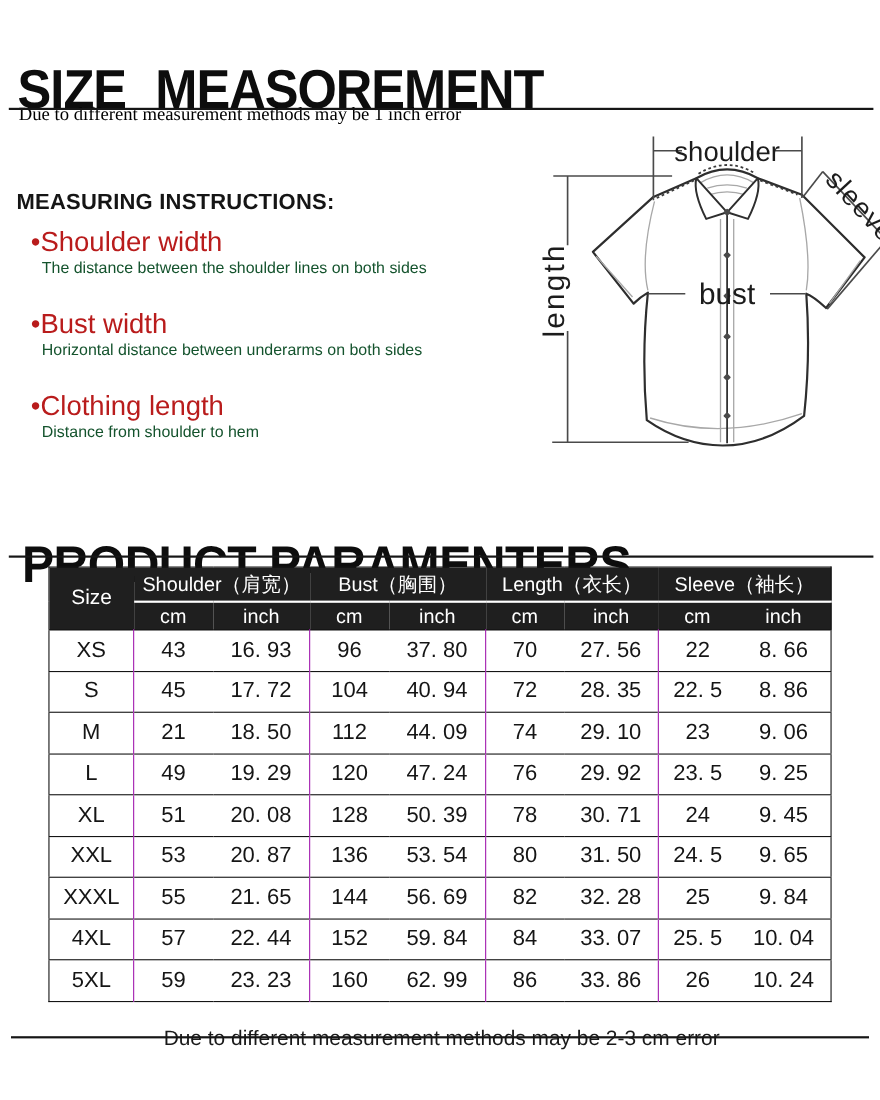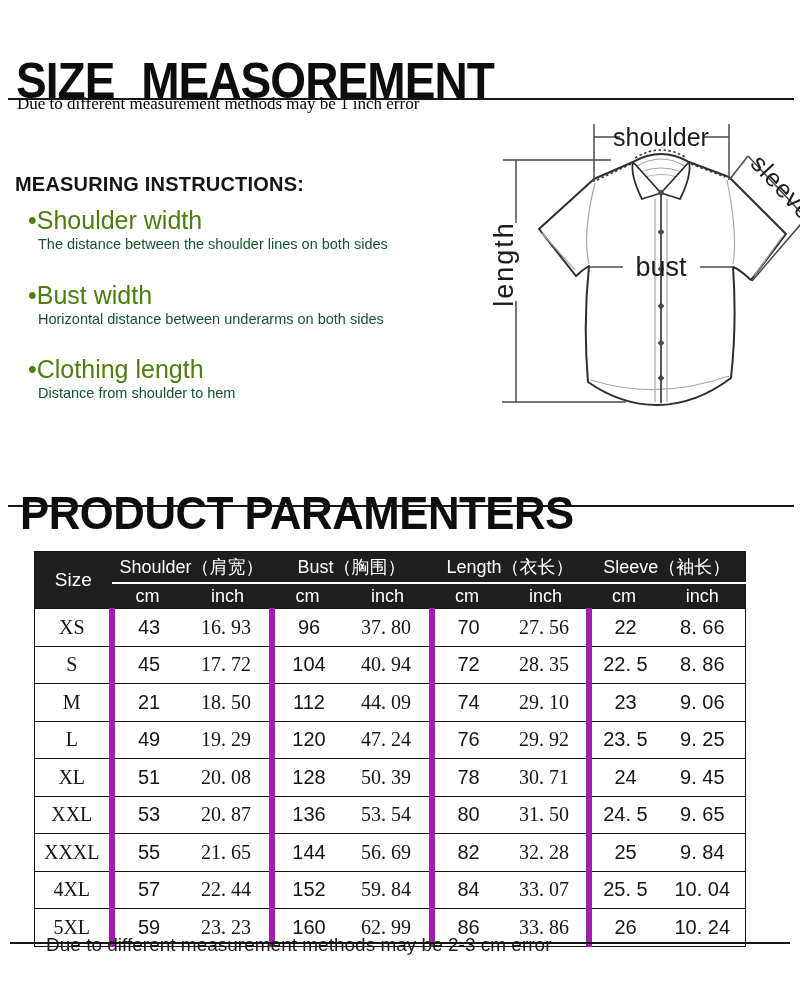--- a/index.html
+++ b/index.html
@@ -12,47 +12,47 @@
               transform:scaleX(.92);transform-origin:left top;color:#0d0d0d;}
   .subtitle{position:absolute;left:17px;top:77px;font-family:"Liberation Serif",serif;
             font-size:17px;color:#000000;}
   .rule{position:absolute;background:#161616;height:2px;}
   #rule1{left:8px;right:6px;top:98px;}
   #rule2{left:8px;right:6px;top:505px;}
   #rule3{left:10px;right:10px;top:942px;height:2px;}
 
   
   .mi-heading{position:absolute;left:15px;top:156px;font-size:20px;font-weight:700;letter-spacing:.2px;}
-  .mi-label{position:absolute;left:28px;font-size:25px;font-weight:400;color:#4d7c0f;white-space:nowrap;}
+  .mi-label{position:absolute;left:28px;font-size:25px;font-weight:400;color:#b91c1c;white-space:nowrap;}
   .mi-desc{position:absolute;left:38px;font-size:14.5px;color:#14532d;white-space:nowrap;}
   #mi-label-0{top:206px}#mi-desc-0{top:236px}
   #mi-label-1{top:281px}#mi-desc-1{top:311px}
   #mi-label-2{top:355px}#mi-desc-2{top:385px}
 
   
   .shirt-fig{position:absolute;left:440px;top:98px;width:360px;height:337px;}
   .shirt-fig svg text{font-family:"Liberation Sans",sans-serif;fill:#1c1c1c;}
 
   
   .table-title{position:absolute;left:20px;top:450px;font-size:47px;font-weight:900;
                letter-spacing:-.5px;line-height:1;white-space:nowrap;
                transform:scaleX(.93);transform-origin:left top;color:#0d0d0d;}
 
-  table.size-table{position:absolute;left:34px;top:515px;width:711px;
+  table.size-table{position:absolute;left:44px;top:515px;width:711px;
                    border-collapse:collapse;table-layout:fixed;
-                   font-size:20px;color:#151515;border:1px solid #151515;margin-top:36px;}
+                   font-size:20px;color:#151515;border:1px solid #151515;}
   .size-table thead th{background:#1f1f1f;color:#fff;font-weight:400;padding:0;}
   .size-table thead th.grp{font-size:18px;height:30px;border-bottom:2px solid #fff;}
   .size-table thead th.size-h{font-size:19px;}
   .size-table thead th.unit{font-size:18px;height:24px;}
   .size-table tbody td{height:36.5px;text-align:center;padding:0;
                        border-top:1px solid #151515;}
-  .size-table .vr{border-right:6px solid #a21caf;font-family:Liberation Serif, serif;}
-
-  .footnote{position:absolute;left:46px;width:711px;top:915px;text-align:left;
+  .size-table .vr{border-right:1px solid #a21caf;}
+
+  .footnote{position:absolute;left:46px;width:711px;top:915px;text-align:center;
             font-size:19px;color:#1a1a1a;}
 </style>
 </head>
 <body>
 
 <div class="page">
 
   <h1 class="main-title">SIZE MEASOREMENT</h1>
   <p class="subtitle">Due to different measurement methods may be 1 inch error</p>
   <div class="rule" id="rule1"></div>

